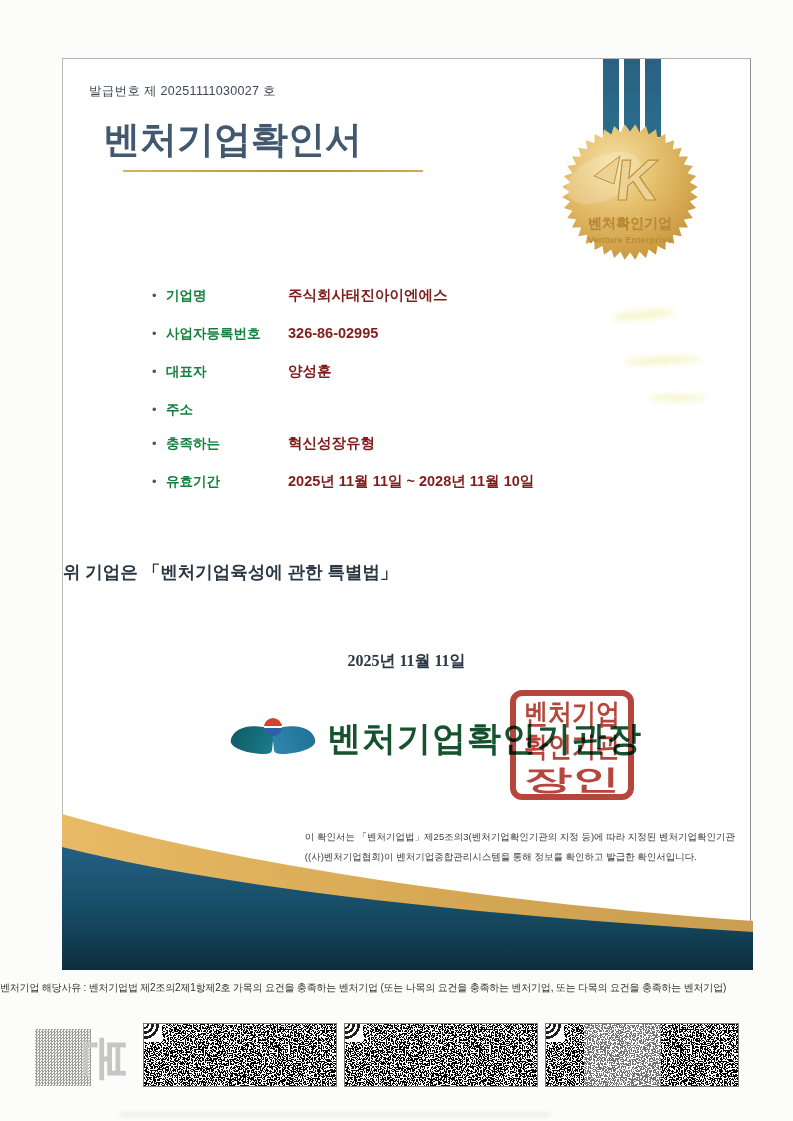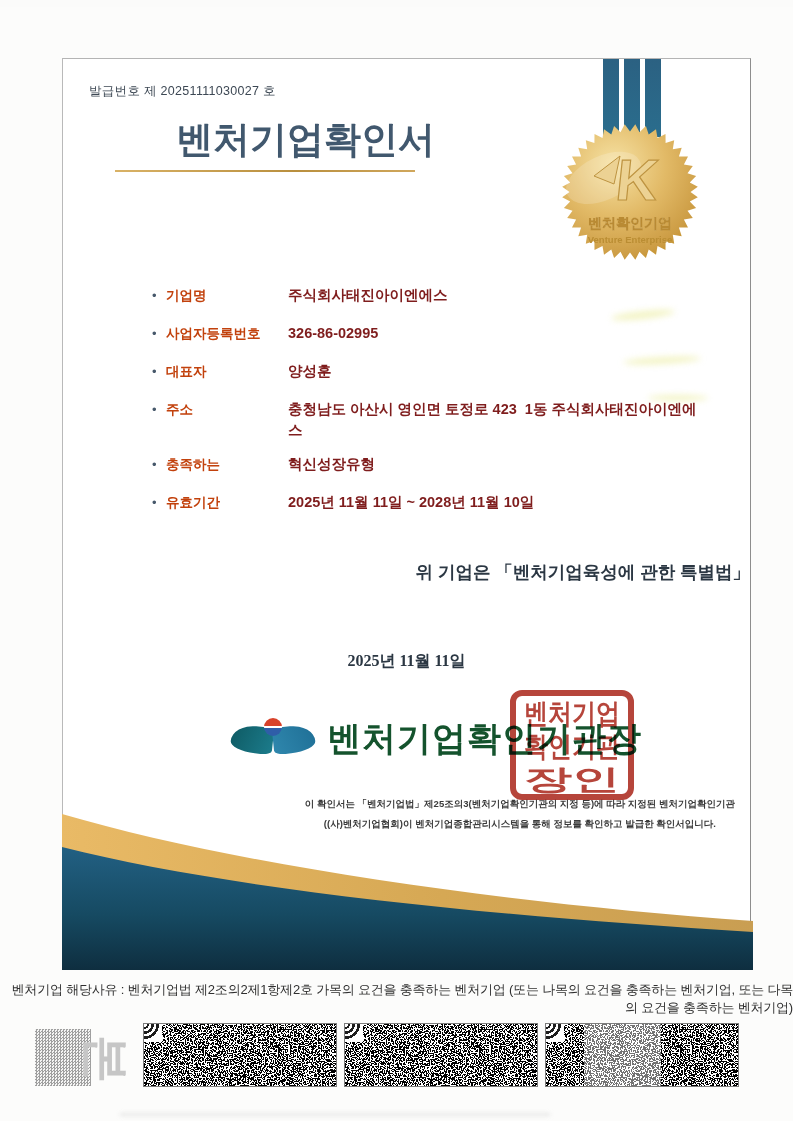--- a/index.html
+++ b/index.html
@@ -6,74 +6,74 @@
   *{box-sizing:border-box;}
   body{font-family:"Liberation Sans","DejaVu Sans",sans-serif;}
   .canvas{position:relative;width:793px;height:1121px;background:#fcfcfb;overflow:hidden;margin-top:7px;}
 
   
   .page{position:absolute;left:62px;top:51px;width:689px;height:911px;background:#ffffff;
         border-top:1px solid #b4b4b4;border-left:1px solid #b9b9b9;border-right:1px solid #8d8d8d;}
 
   .issue-number{position:absolute;left:26px;top:24px;font-size:12.5px;color:#3d4854;letter-spacing:.3px;}
 
-  .title-block{position:absolute;left:32px;top:60px;width:340px;text-align:right;}
+  .title-block{position:absolute;left:40px;top:60px;width:340px;text-align:left;}
   .cert-title{font-size:37px;font-weight:700;color:#41586e;letter-spacing:0;line-height:1.15;}
   .gold-rule{height:2px;width:300px;margin:8px auto 0;background:linear-gradient(90deg,#d9b266,#b98f3e 60%,#d0a75c);}
   .cert-subtitle{margin-top:7px;font-size:14.5px;font-weight:600;color:#3e4e5e;letter-spacing:.2px;}
 
   
   .ribbon{position:absolute;top:0;width:16px;height:78px;background:linear-gradient(180deg,#2b6182,#2a6d8d);z-index:1;}
   .ribbon.r1{left:540px;} .ribbon.r2{left:561px;} .ribbon.r3{left:582px;}
   .medal{position:absolute;left:497px;top:63px;width:140px;height:140px;z-index:2;}
 
   
   .fields{position:absolute;left:89px;top:226px;width:560px;}
   .frow{display:flex;align-items:flex-start;margin-bottom:17px;}
   .frow.addr{margin-bottom:13px;}
   .fbullet{width:14px;font-size:13px;color:#46586a;line-height:21px;}
-  .flabel{width:122px;font-size:13.5px;font-weight:700;color:#c2410c;line-height:21px;flex:none;}
+  .flabel{width:122px;font-size:13.5px;font-weight:700;color:#15803d;line-height:21px;flex:none;}
   .fvalue{max-width:412px;font-size:14.5px;font-weight:700;color:#7f1d1d;line-height:21px;white-space:pre-wrap;}
 
   
-  .statement{position:absolute;left:0;right:0;top:497px;text-align:right;
+  .statement{position:absolute;left:0;right:0;top:497px;text-align:left;
              font-size:17.5px;font-weight:700;color:#2b3743;line-height:33px;}
   .issue-date{position:absolute;left:0;right:0;top:592px;text-align:center;
               font-size:16px;font-weight:700;color:#2b3743;font-family:Liberation Serif, serif;}
 
   
   .issuer-row{position:absolute;left:168px;top:652px;display:flex;align-items:center;z-index:3;}
   .logo{position:relative;width:84px;height:56px;flex:none;}
   .wing{position:absolute;width:42px;height:27px;top:15px;}
   .wingL{left:0;background:linear-gradient(110deg,#0e5a63,#1c7c8c);border-radius:85% 15% 40% 90%/95% 45% 25% 55%;transform:rotate(6deg);}
   .wingR{right:0;background:linear-gradient(250deg,#1f6f96,#2f87ad);border-radius:15% 85% 90% 40%/45% 95% 55% 25%;transform:rotate(-6deg);}
   .taegeuk{position:absolute;left:33px;top:7px;width:18px;height:18px;border-radius:50%;
            background:linear-gradient(180deg,#d8422a 0 43%,#ffffff 43% 57%,#2f5ea8 57% 100%);}
   .issuer-name{margin-left:12px;font-size:34px;font-weight:700;color:#14532d;letter-spacing:1px;}
 
   
   .seal{position:absolute;left:446px;top:630px;width:126px;height:112px;z-index:4;mix-blend-mode:multiply;opacity:.95;}
   .seal text{font-family:"Liberation Serif","DejaVu Serif",serif;font-weight:700;}
 
   
-  .footnote{position:absolute;right:15px;top:735px;text-align:center;font-size:9.5px;color:#3a3a3a;line-height:20px;z-index:3;font-weight:bold;}
+  .footnote{position:absolute;right:15px;top:768px;text-align:left;font-size:9.5px;color:#3a3a3a;line-height:20px;z-index:3;}
 
   
   .swoosh{position:absolute;left:-1px;bottom:-1px;width:691px;height:170px;z-index:2;}
 
   
   .smudge{position:absolute;background:rgba(225,228,110,.4);filter:blur(3px);border-radius:50%;}
   .sm1{left:548px;top:252px;width:64px;height:8px;transform:rotate(-6deg);}
   .sm2{left:560px;top:298px;width:78px;height:7px;transform:rotate(-3deg);}
   .sm3{left:585px;top:336px;width:60px;height:6px;}
   .scan-shadow{position:absolute;left:120px;top:1106px;width:430px;height:3px;background:#dcdcdc;filter:blur(2px);opacity:.7;}
 
   
-  .reason-note{position:absolute;left:0;right:0;top:974px;text-align:right;
-               font-size:13px;letter-spacing:-.2px;color:#2f2f2f;}
+  .reason-note{position:absolute;left:0;right:0;top:974px;text-align:left;
+               font-size:10px;letter-spacing:-.2px;color:#2f2f2f;}
   .dither{position:absolute;left:35px;top:1022px;width:56px;height:57px;
           background-image:repeating-conic-gradient(#8f8f8f 0% 25%,#f3f3f2 0% 50%);background-size:3px 3px;opacity:.85;}
   .orig-stamp{position:absolute;left:80px;top:1024px;width:52px;height:56px;
               font-size:48px;font-weight:700;color:#c6c6c6;transform:rotate(90deg);line-height:56px;text-align:center;}
   .barcode{position:absolute;top:1016px;width:194px;height:64px;border:1px solid #7d7d7d;background:#fff;overflow:hidden;}
   .bc1{left:143px;} .bc2{left:344px;} .bc3{left:545px;}
   .barcode svg{display:block;width:100%;height:100%;}
   .nfc{position:absolute;left:0;top:0;width:18px;height:18px;background:#fff;
        background-image:radial-gradient(circle at 0 0,#fff 0 3px,#1d1d1d 3px 5px,#fff 5px 7.5px,#1d1d1d 7.5px 10px,#fff 10px 12.5px,#1d1d1d 12.5px 15px,#fff 15px);}
   .bc3 .fade{position:absolute;left:20%;top:0;width:40%;height:100%;background:rgba(255,255,255,.45);}
@@ -129,21 +129,20 @@
         <span class="fvalue">326-86-02995</span>
       </div>
       <div class="frow">
         <span class="fbullet">•</span>
         <span class="flabel">대표자</span>
         <span class="fvalue">양성훈</span>
       </div>
       <div class="frow addr">
         <span class="fbullet">•</span>
         <span class="flabel">주소</span>
-        <span class="fvalue">충청남도 아산시 영인면 토정로 423  1동 주식회사태진아이엔에스</span>
       </div>
       <div class="frow">
         <span class="fbullet">•</span>
         <span class="flabel">충족하는</span>
         <span class="fvalue">혁신성장유형</span>
       </div>
       <div class="frow">
         <span class="fbullet">•</span>
         <span class="flabel">유효기간</span>
         <span class="fvalue">2025년 11월 11일 ~ 2028년 11월 10일</span>

